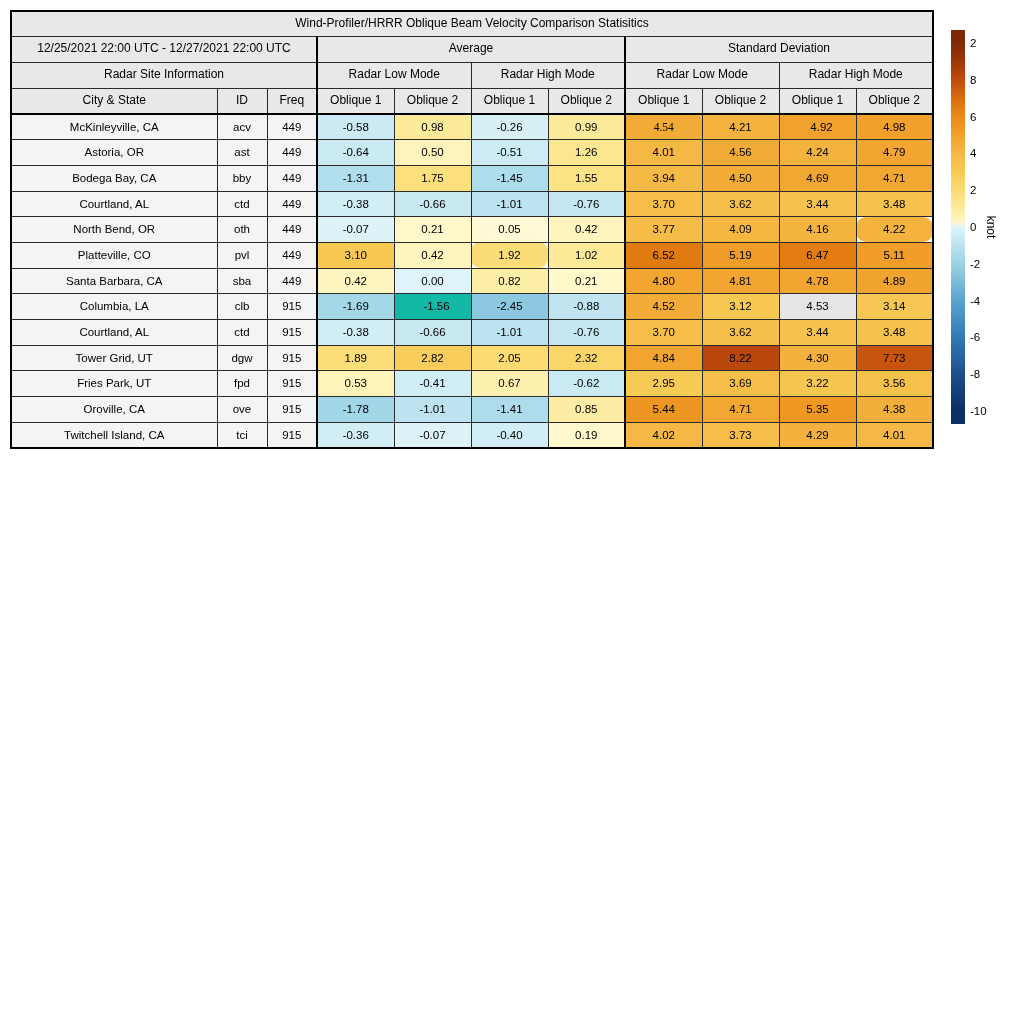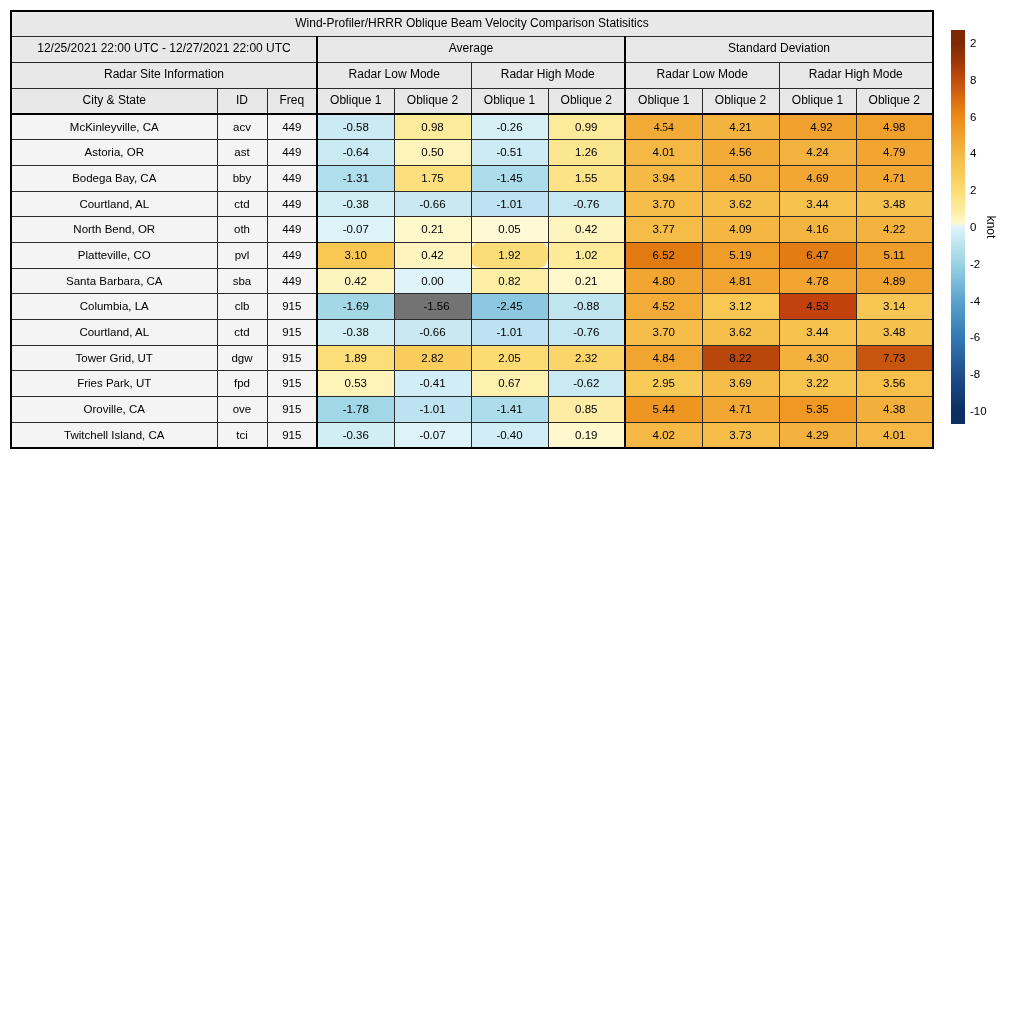--- a/index.html
+++ b/index.html
@@ -144,21 +144,21 @@
       <td class="site">North Bend, OR</td>
       <td class="site">oth</td>
       <td class="site">449</td>
       <td class="val bl-thick" style="background: rgb(221, 243, 248);">-0.07</td>
       <td class="val" style="background: rgb(255, 248, 203);">0.21</td>
       <td class="val" style="background: rgb(255, 250, 213);">0.05</td>
       <td class="val" style="background: rgb(254, 244, 190);">0.42</td>
       <td class="val bl-thick" style="background: rgb(246, 188, 72);">3.77</td>
       <td class="val" style="background: rgb(245, 182, 66);">4.09</td>
       <td class="val" style="background: rgb(244, 180, 64);">4.16</td>
-      <td class="val" style="background: rgb(244, 179, 63);">4.22</td>
+      <td class="val" style="background: rgb(244, 179, 63); border-radius: 10px;">4.22</td>
     </tr>
         <tr>
       <td class="site">Platteville, CO</td>
       <td class="site">pvl</td>
       <td class="site">449</td>
       <td class="val bl-thick" style="background: rgb(248, 200, 83);">3.10</td>
       <td class="val" style="background: rgb(254, 244, 190);">0.42</td>
       <td class="val" style="background: rgb(251, 221, 119); border-radius: 9px;">1.92</td>
       <td class="val" style="background: rgb(253, 235, 154);">1.02</td>
       <td class="val bl-thick" style="background: rgb(226, 122, 18);">6.52</td>
@@ -177,26 +177,26 @@
       <td class="val bl-thick" style="background: rgb(242, 165, 49);">4.80</td>
       <td class="val" style="background: rgb(242, 165, 49);">4.81</td>
       <td class="val" style="background: rgb(242, 165, 49);">4.78</td>
       <td class="val" style="background: rgb(241, 163, 47);">4.89</td>
     </tr>
         <tr>
       <td class="site">Columbia, LA</td>
       <td class="site">clb</td>
       <td class="site">915</td>
       <td class="val bl-thick" style="background: rgb(165, 216, 231);">-1.69</td>
-      <td class="val" style="background: #737373; padding-left: 8px;">-1.56</td>
+      <td class="val" style="background: #14b8a6; padding-left: 8px;">-1.56</td>
       <td class="val" style="background: rgb(140, 200, 223);">-2.45</td>
       <td class="val" style="background: rgb(192, 229, 240);">-0.88</td>
       <td class="val bl-thick" style="background: rgb(243, 172, 56);">4.52</td>
       <td class="val" style="background: rgb(248, 200, 83);">3.12</td>
-      <td class="val" style="background: #c2410c;">4.53</td>
+      <td class="val" style="background: #e5e5e5;">4.53</td>
       <td class="val" style="background: rgb(248, 199, 83);">3.14</td>
     </tr>
         <tr>
       <td class="site">Courtland, AL</td>
       <td class="site">ctd</td>
       <td class="site">915</td>
       <td class="val bl-thick" style="background: rgb(210, 238, 245);">-0.38</td>
       <td class="val" style="background: rgb(200, 233, 242);">-0.66</td>
       <td class="val" style="background: rgb(188, 227, 239);">-1.01</td>
       <td class="val" style="background: rgb(196, 231, 241);">-0.76</td>

